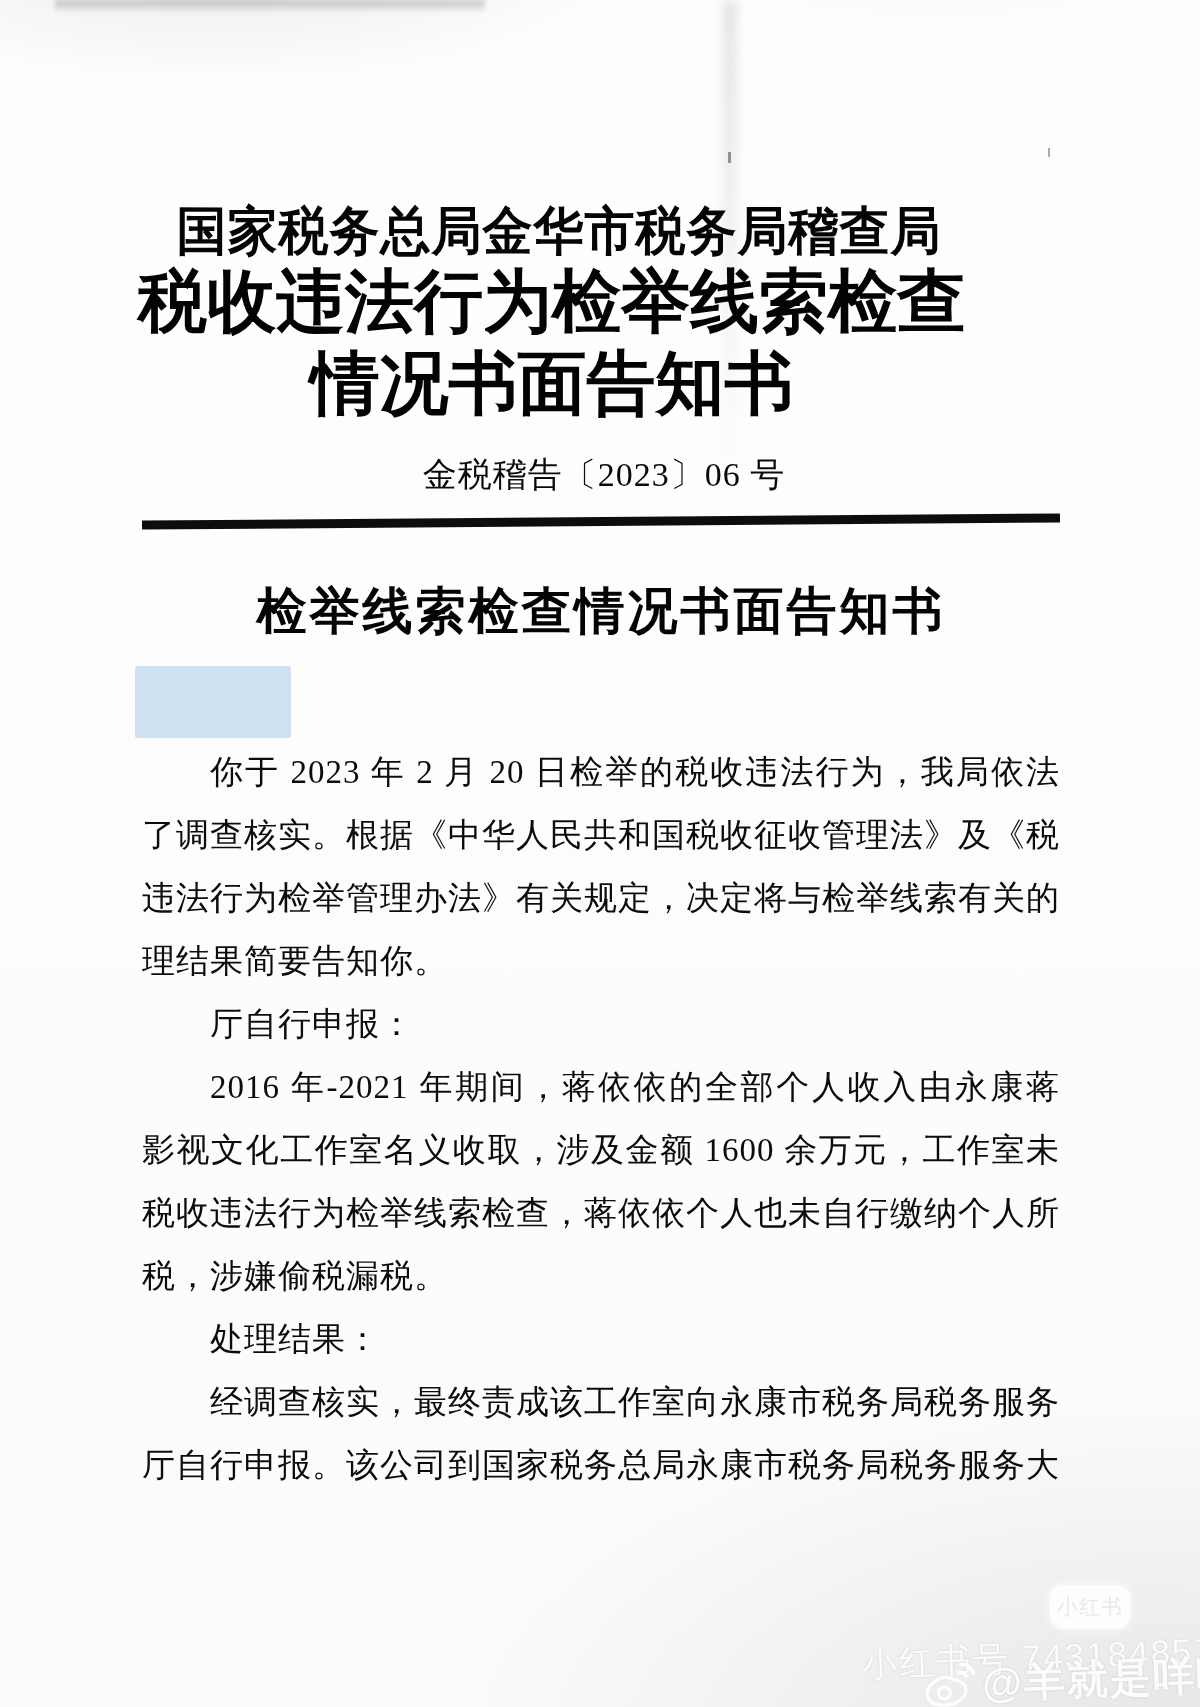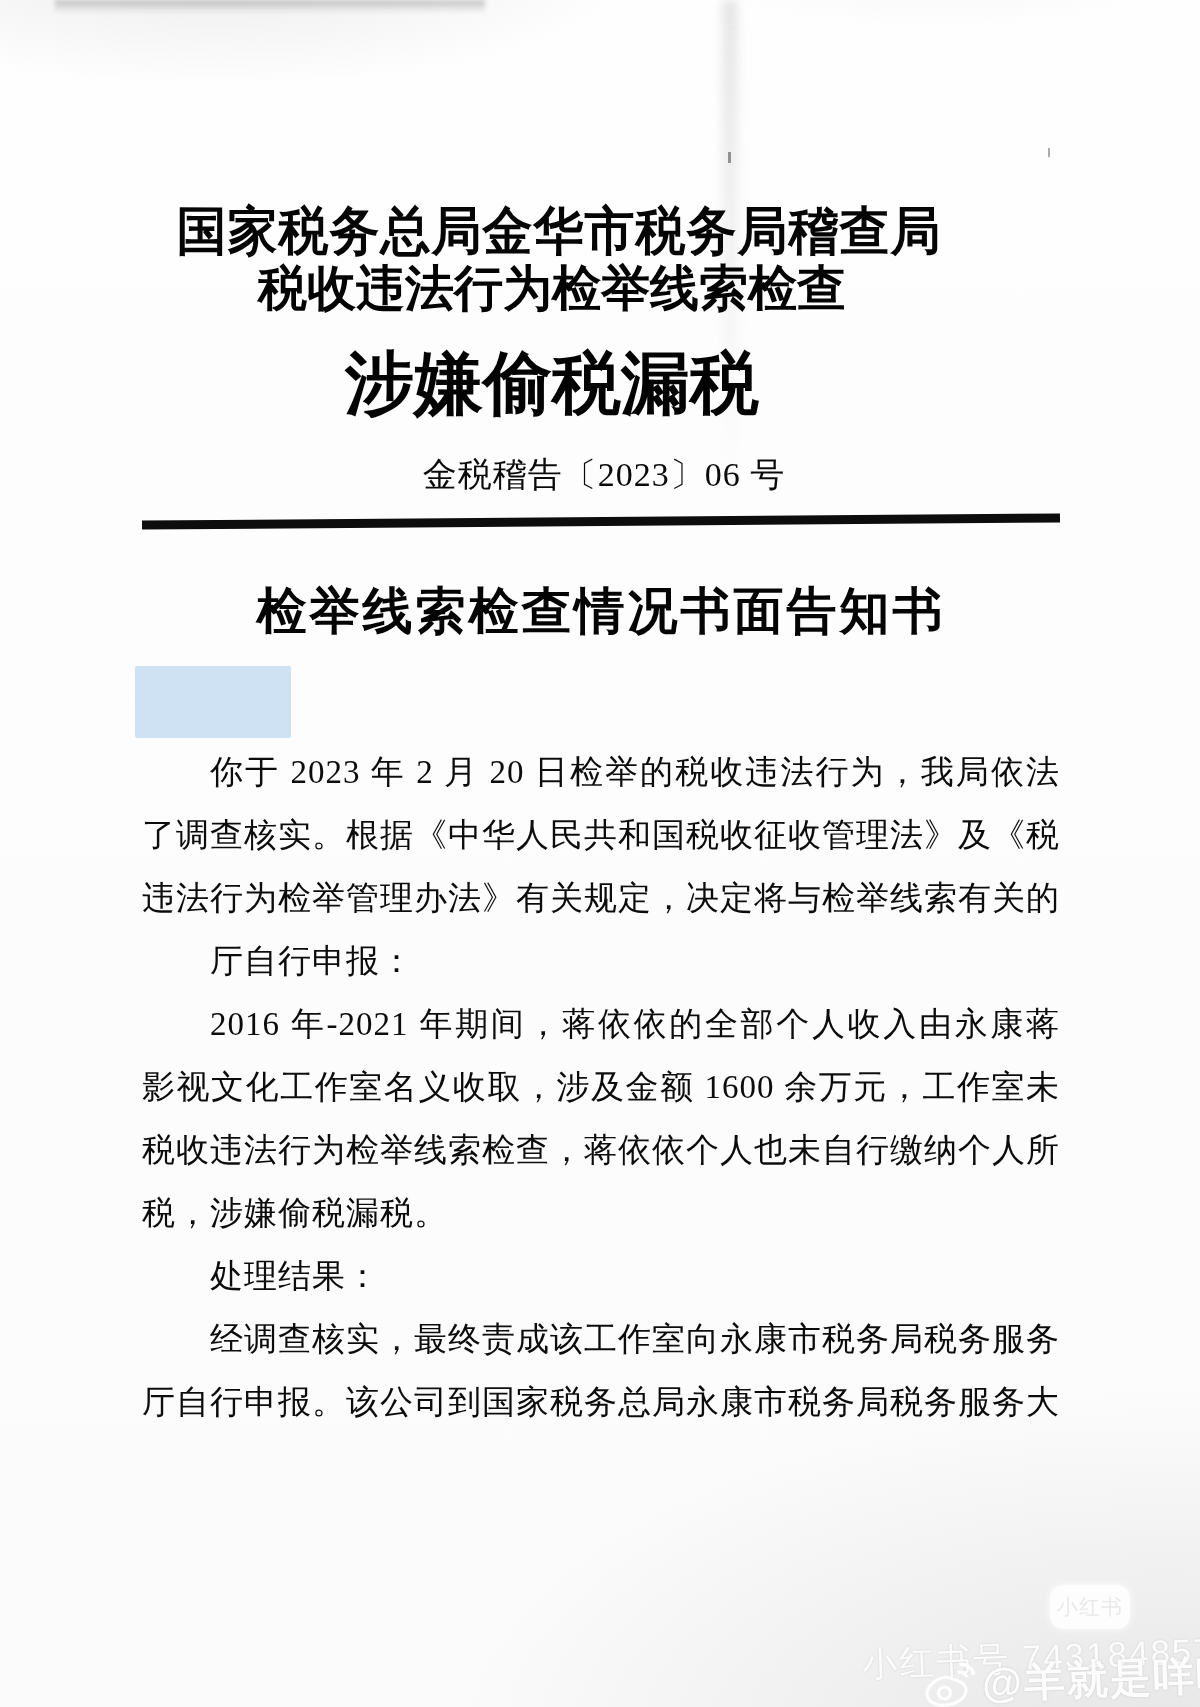--- a/index.html
+++ b/index.html
@@ -28,21 +28,21 @@
   .tick-a{position:absolute;left:728px;top:152px;width:3px;height:11px;background:rgba(70,70,70,0.55);}
   .tick-b{position:absolute;left:1048px;top:148px;width:2px;height:9px;background:rgba(90,90,90,0.5);}
 
   .agency{
     position:absolute;left:0;top:198px;width:1118px;text-align:center;
     font-size:50px;font-weight:700;letter-spacing:1px;white-space:nowrap;
     transform:scaleY(1.05);color:#050505;
   }
   .title1{
     position:absolute;left:0;top:256px;width:1104px;text-align:center;
-    font-size:49px;font-weight:700;letter-spacing:0px;white-space:nowrap;color:#030303;
+    font-size:69px;font-weight:700;letter-spacing:0px;white-space:nowrap;color:#030303;
   }
   .title2{
     position:absolute;left:0;top:338px;width:1104px;text-align:center;
     font-size:69px;font-weight:700;white-space:nowrap;color:#030303;
   }
   .docnum{
     position:absolute;left:0;top:452px;width:1208px;text-align:center;
     font-size:34px;letter-spacing:1px;color:#0a0a0a;
   }
   .divider{
@@ -111,34 +111,35 @@
 
   <div class="smudge-top"></div>
   <div class="streak-v"></div>
   <div class="tick-a"></div>
   <div class="tick-b"></div>
 
   <div class="agency">国家税务总局金华市税务局稽查局</div>
 
   <div class="title1">税收违法行为检举线索检查</div>
 
-  <div class="title2">涉嫌偷税漏税</div>
+  <div class="title2">情况书面告知书</div>
 
   <div class="docnum">金税稽告〔2023〕06 号</div>
 
   <div class="divider"></div>
 
   <div class="section-title">检举线索检查情况书面告知书</div>
 
   <div class="redaction"></div>
 
   <div class="body-text">
     <div class="line fill indent">你于 2023 年 2 月 20 日检举的税收违法行为，我局依法进行</div>
     <div class="line fill">了调查核实。根据《中华人民共和国税收征收管理法》及《税收</div>
     <div class="line fill">违法行为检举管理办法》有关规定，决定将与检举线索有关的处</div>
+    <div class="line">理结果简要告知你。</div>
     <div class="line indent">厅自行申报：</div>
     <div class="line fill indent">2016 年-2021 年期间，蒋依依的全部个人收入由永康蒋依依</div>
     <div class="line fill">影视文化工作室名义收取，涉及金额 1600 余万元，工作室未按</div>
     <div class="line fill">税收违法行为检举线索检查，蒋依依个人也未自行缴纳个人所得</div>
     <div class="line">税，涉嫌偷税漏税。</div>
     <div class="line indent">处理结果：</div>
     <div class="line fill indent">经调查核实，最终责成该工作室向永康市税务局税务服务大</div>
     <div class="line fill">厅自行申报。该公司到国家税务总局永康市税务局税务服务大厅</div>
   </div>
 

